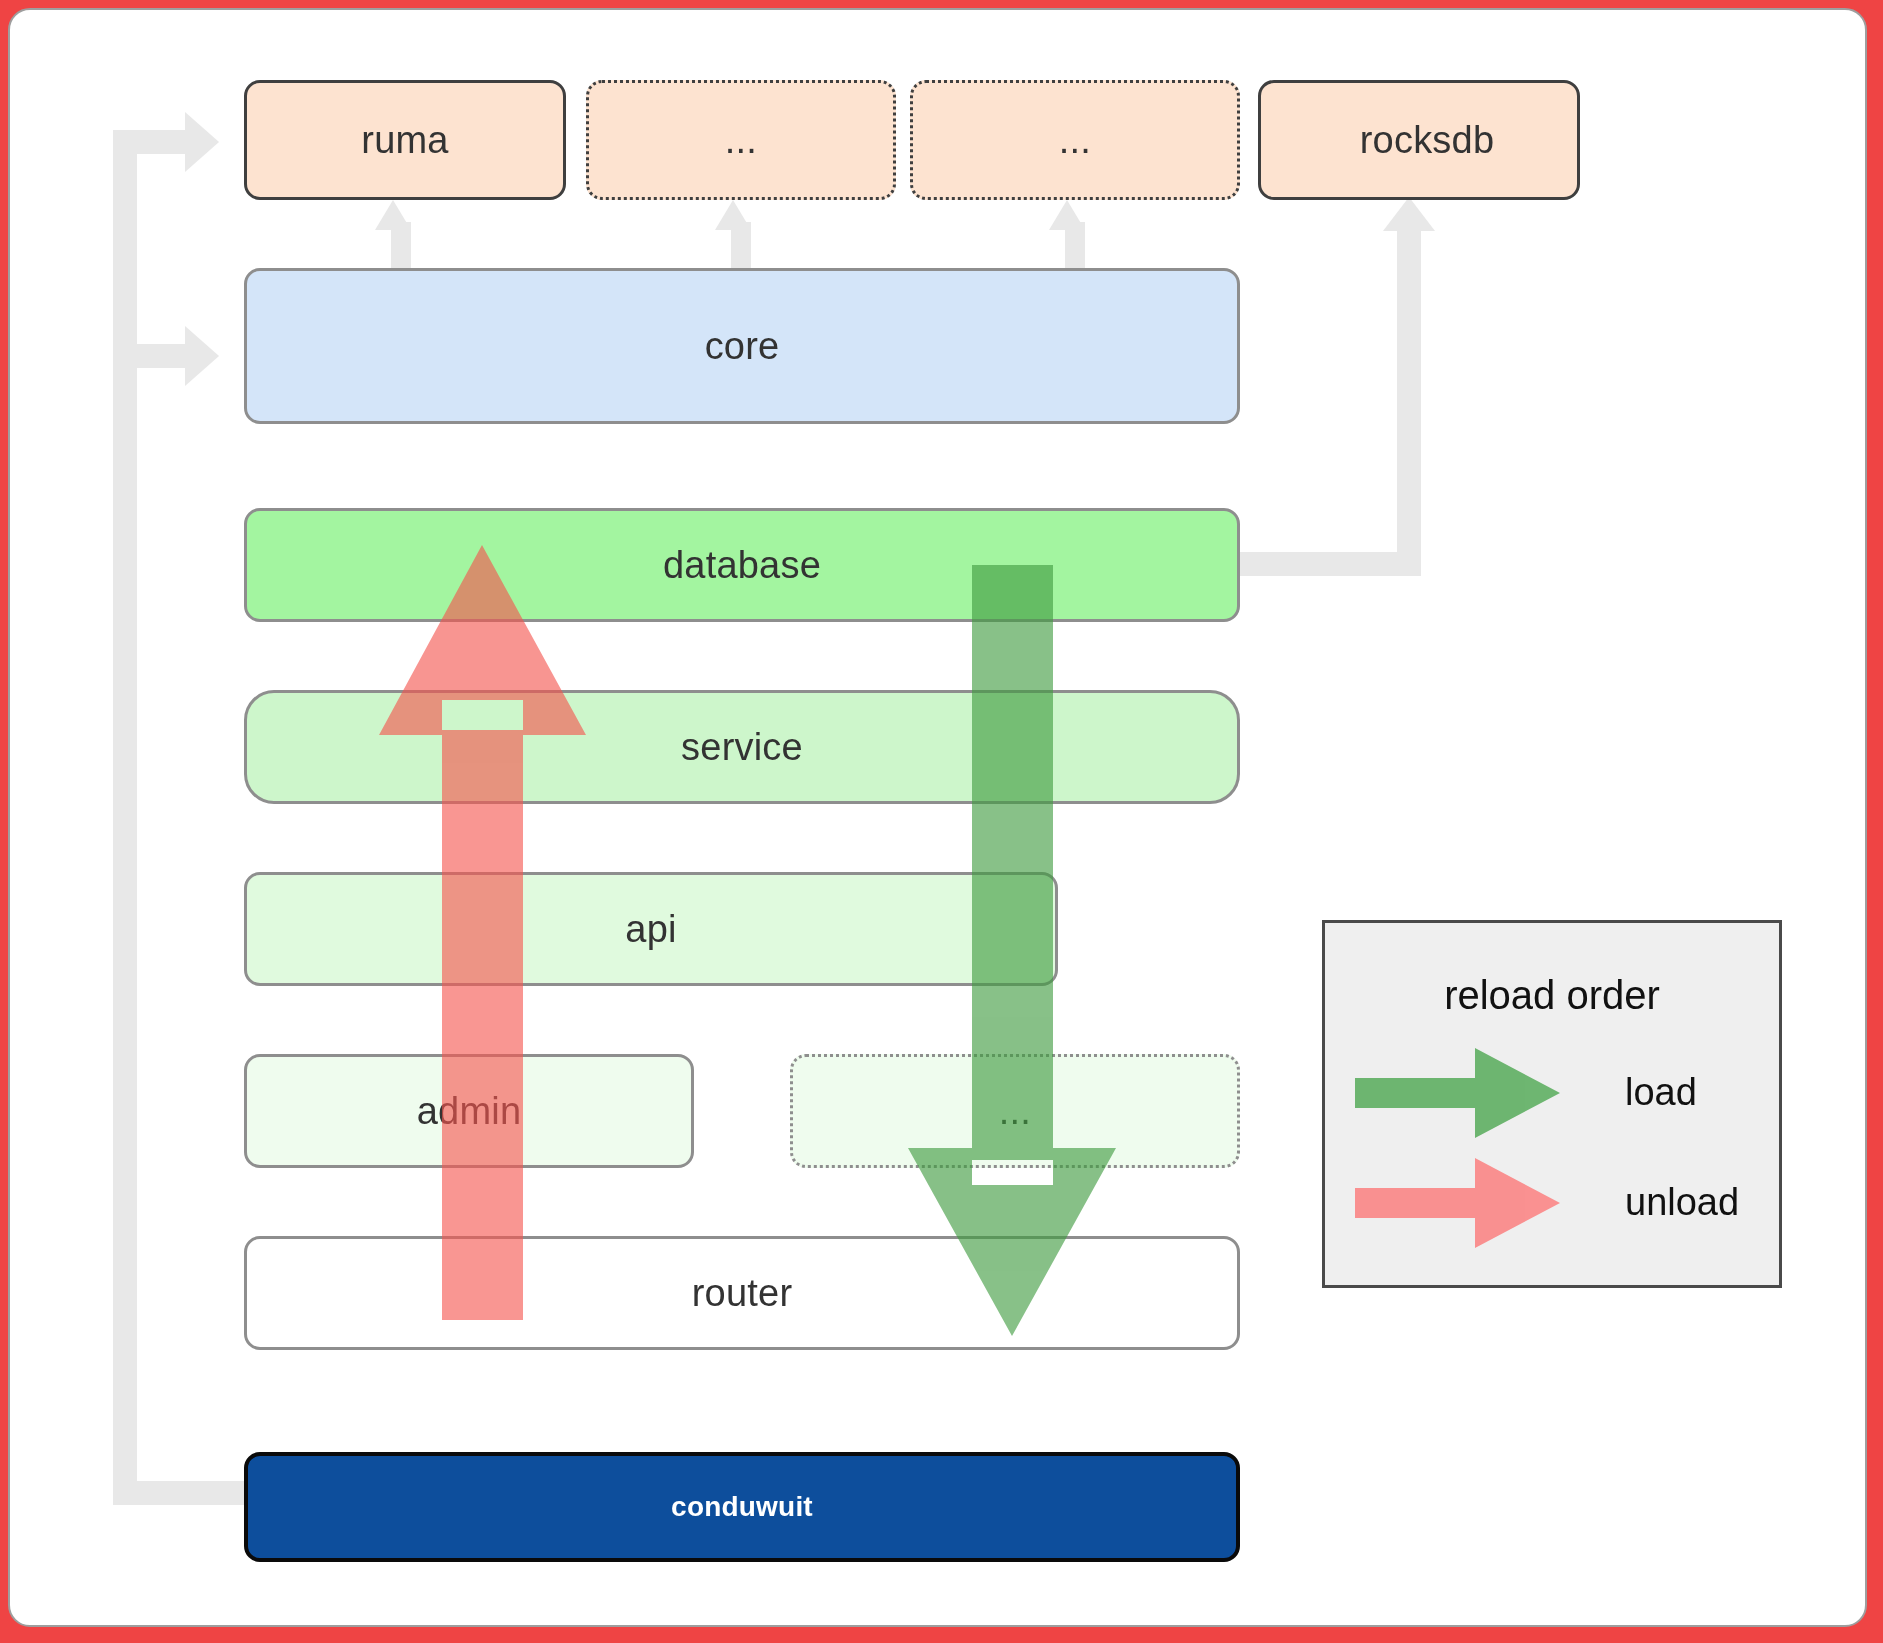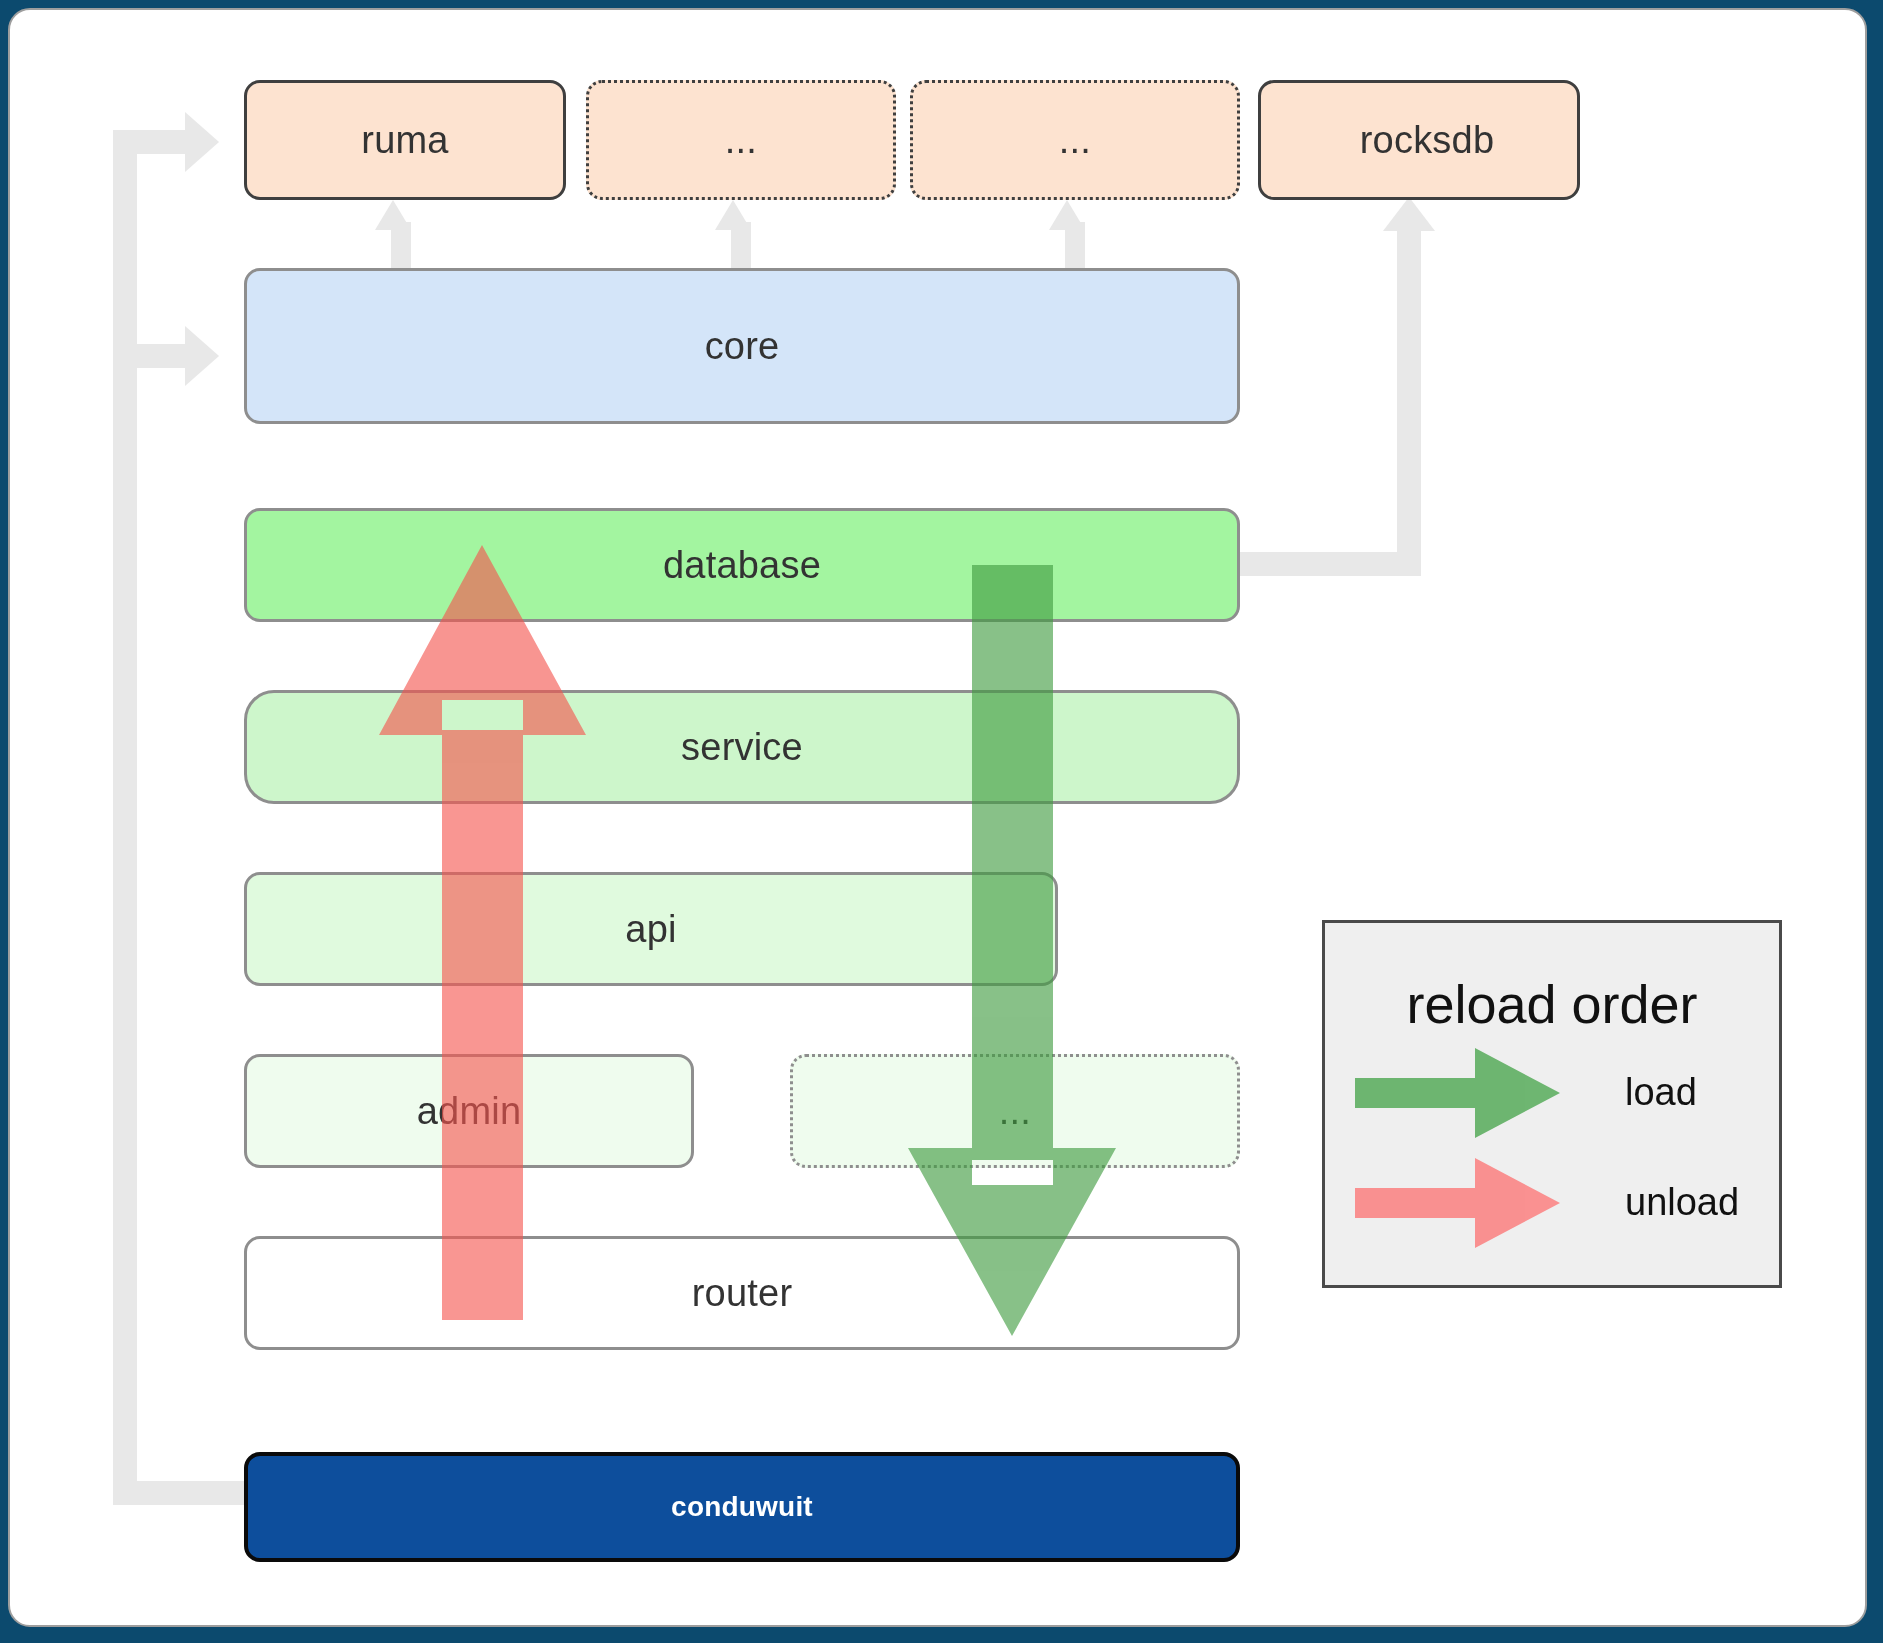--- a/index.html
+++ b/index.html
@@ -5,21 +5,21 @@
   html, body {
     margin: 0;
     padding: 0;
     background: #ffffff;
     font-family: "Liberation Sans", sans-serif;
   }
   #canvas {
     position: relative;
     width: 1883px;
     height: 1643px;
-    background: #0c4a6e;
+    background: #ef4444;
     overflow: hidden;
   }
   
   .frame {
     position: absolute;
     left: 8px;
     top: 8px;
     width: 1859px;
     height: 1619px;
     border: 2px solid #9e9e9e;
@@ -92,21 +92,21 @@
   .legend {
     position: absolute;
     background: #efefef;
     border: 3px solid #4a4a4a;
     box-sizing: border-box;
   }
   .legend-title {
     position: absolute;
     width: 100%;
     text-align: center;
-    font-size: 54px;
+    font-size: 40px;
     color: #111111;
   }
   .legend-label {
     position: absolute;
     font-size: 38px;
     color: #111111;
   }
   svg.overlay {
     position: absolute;
     left: 0;

